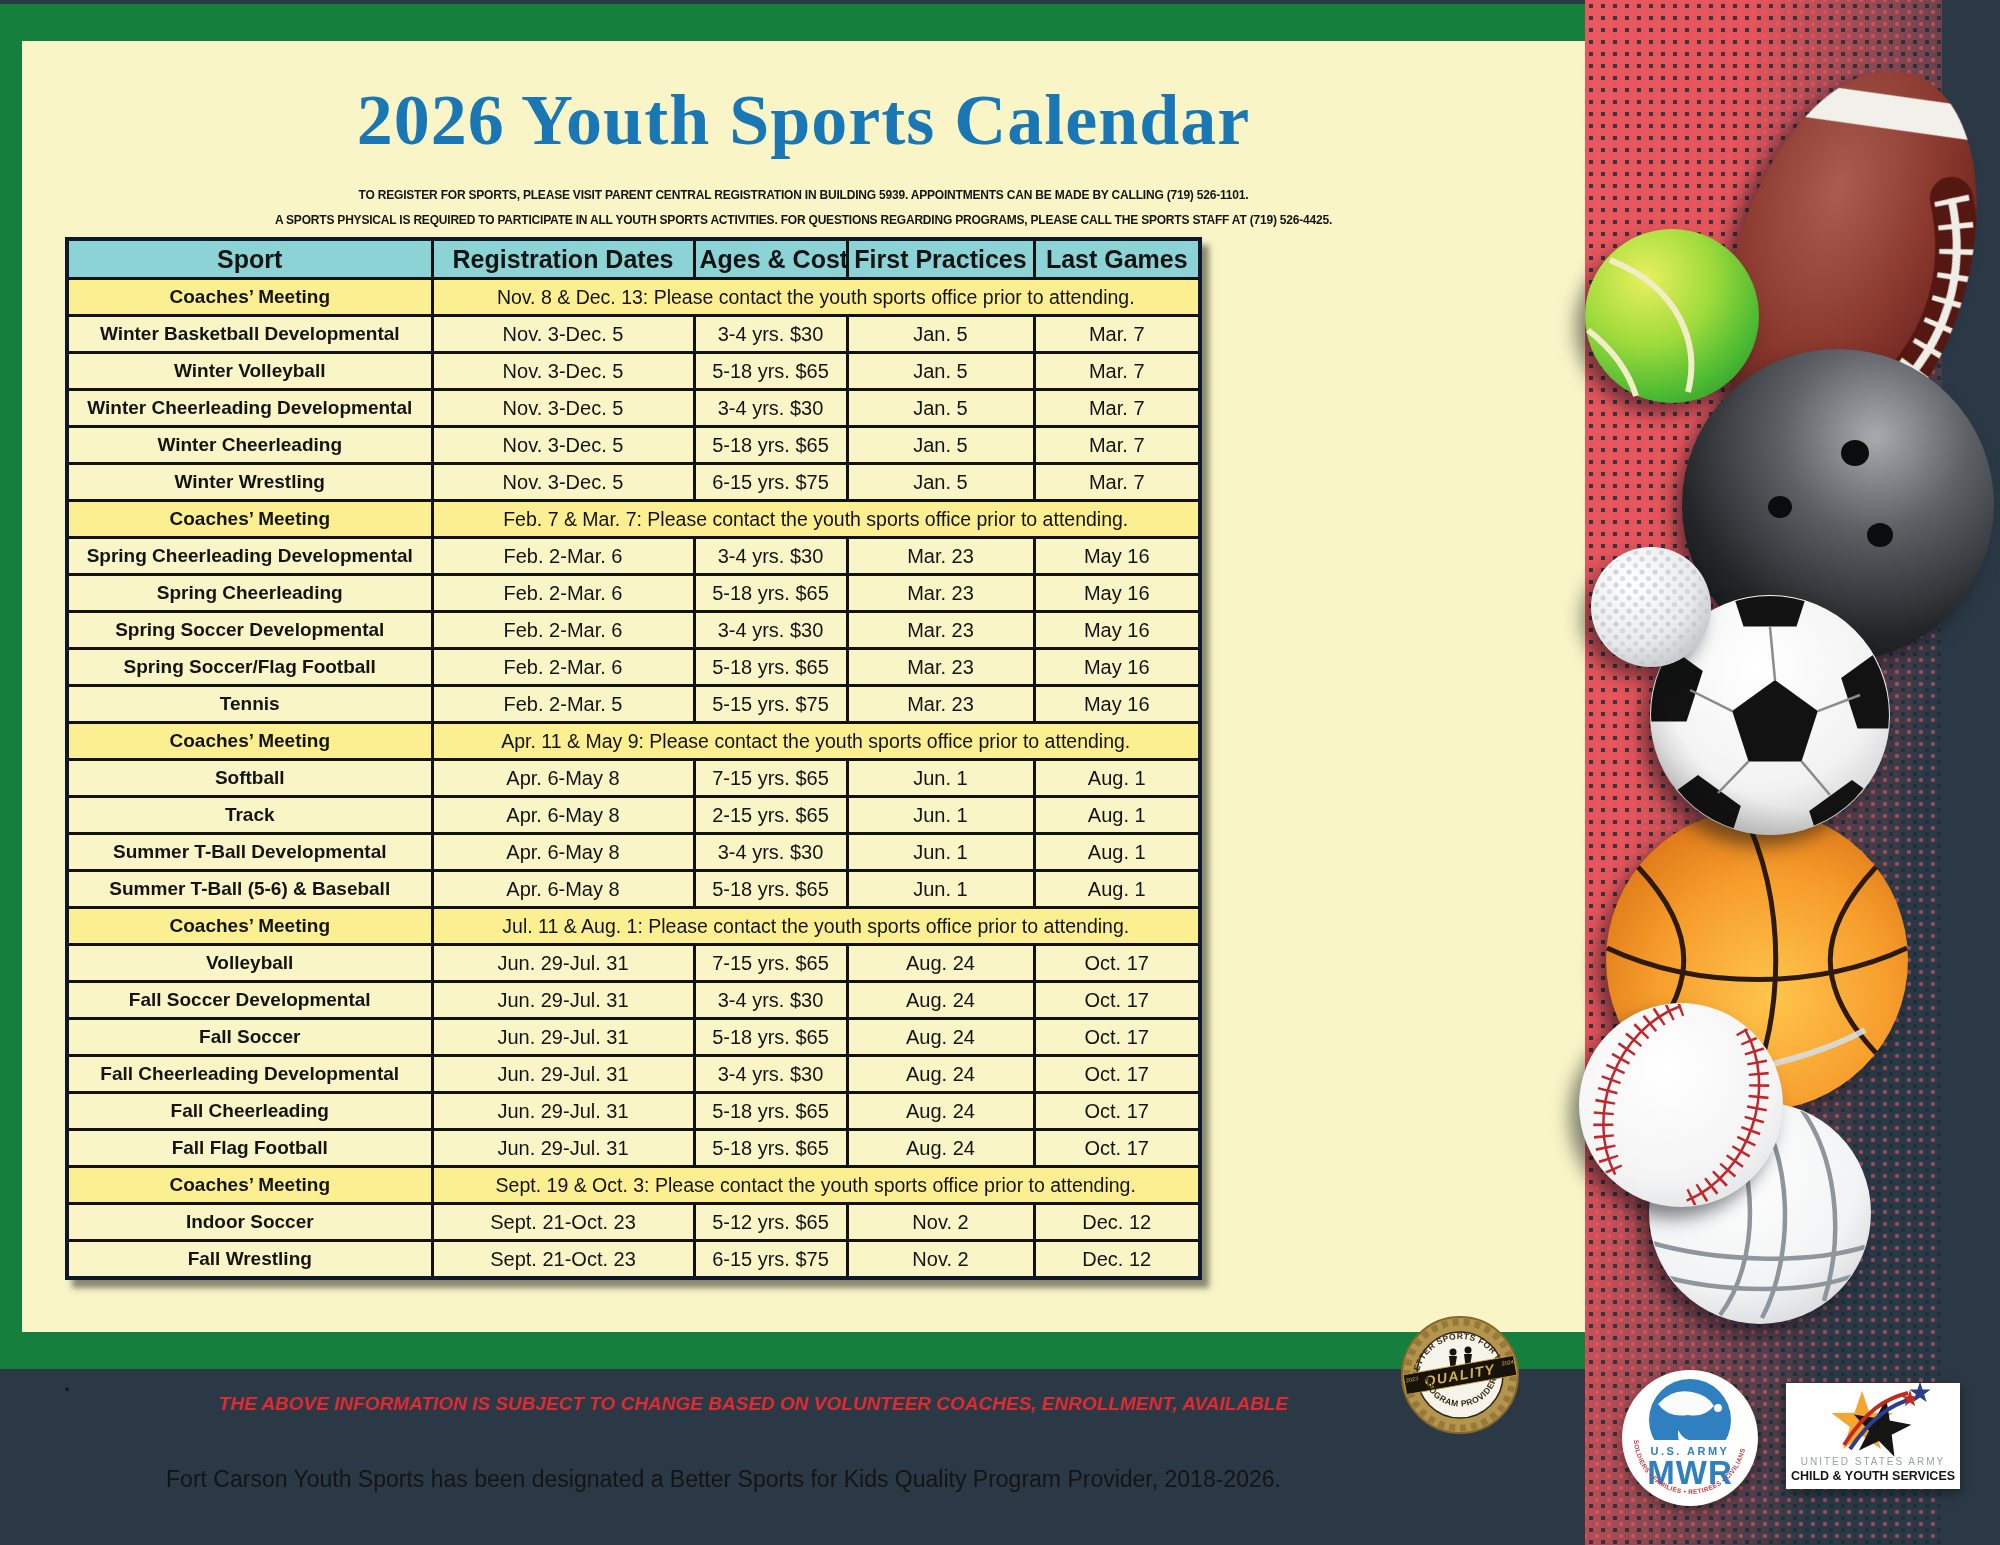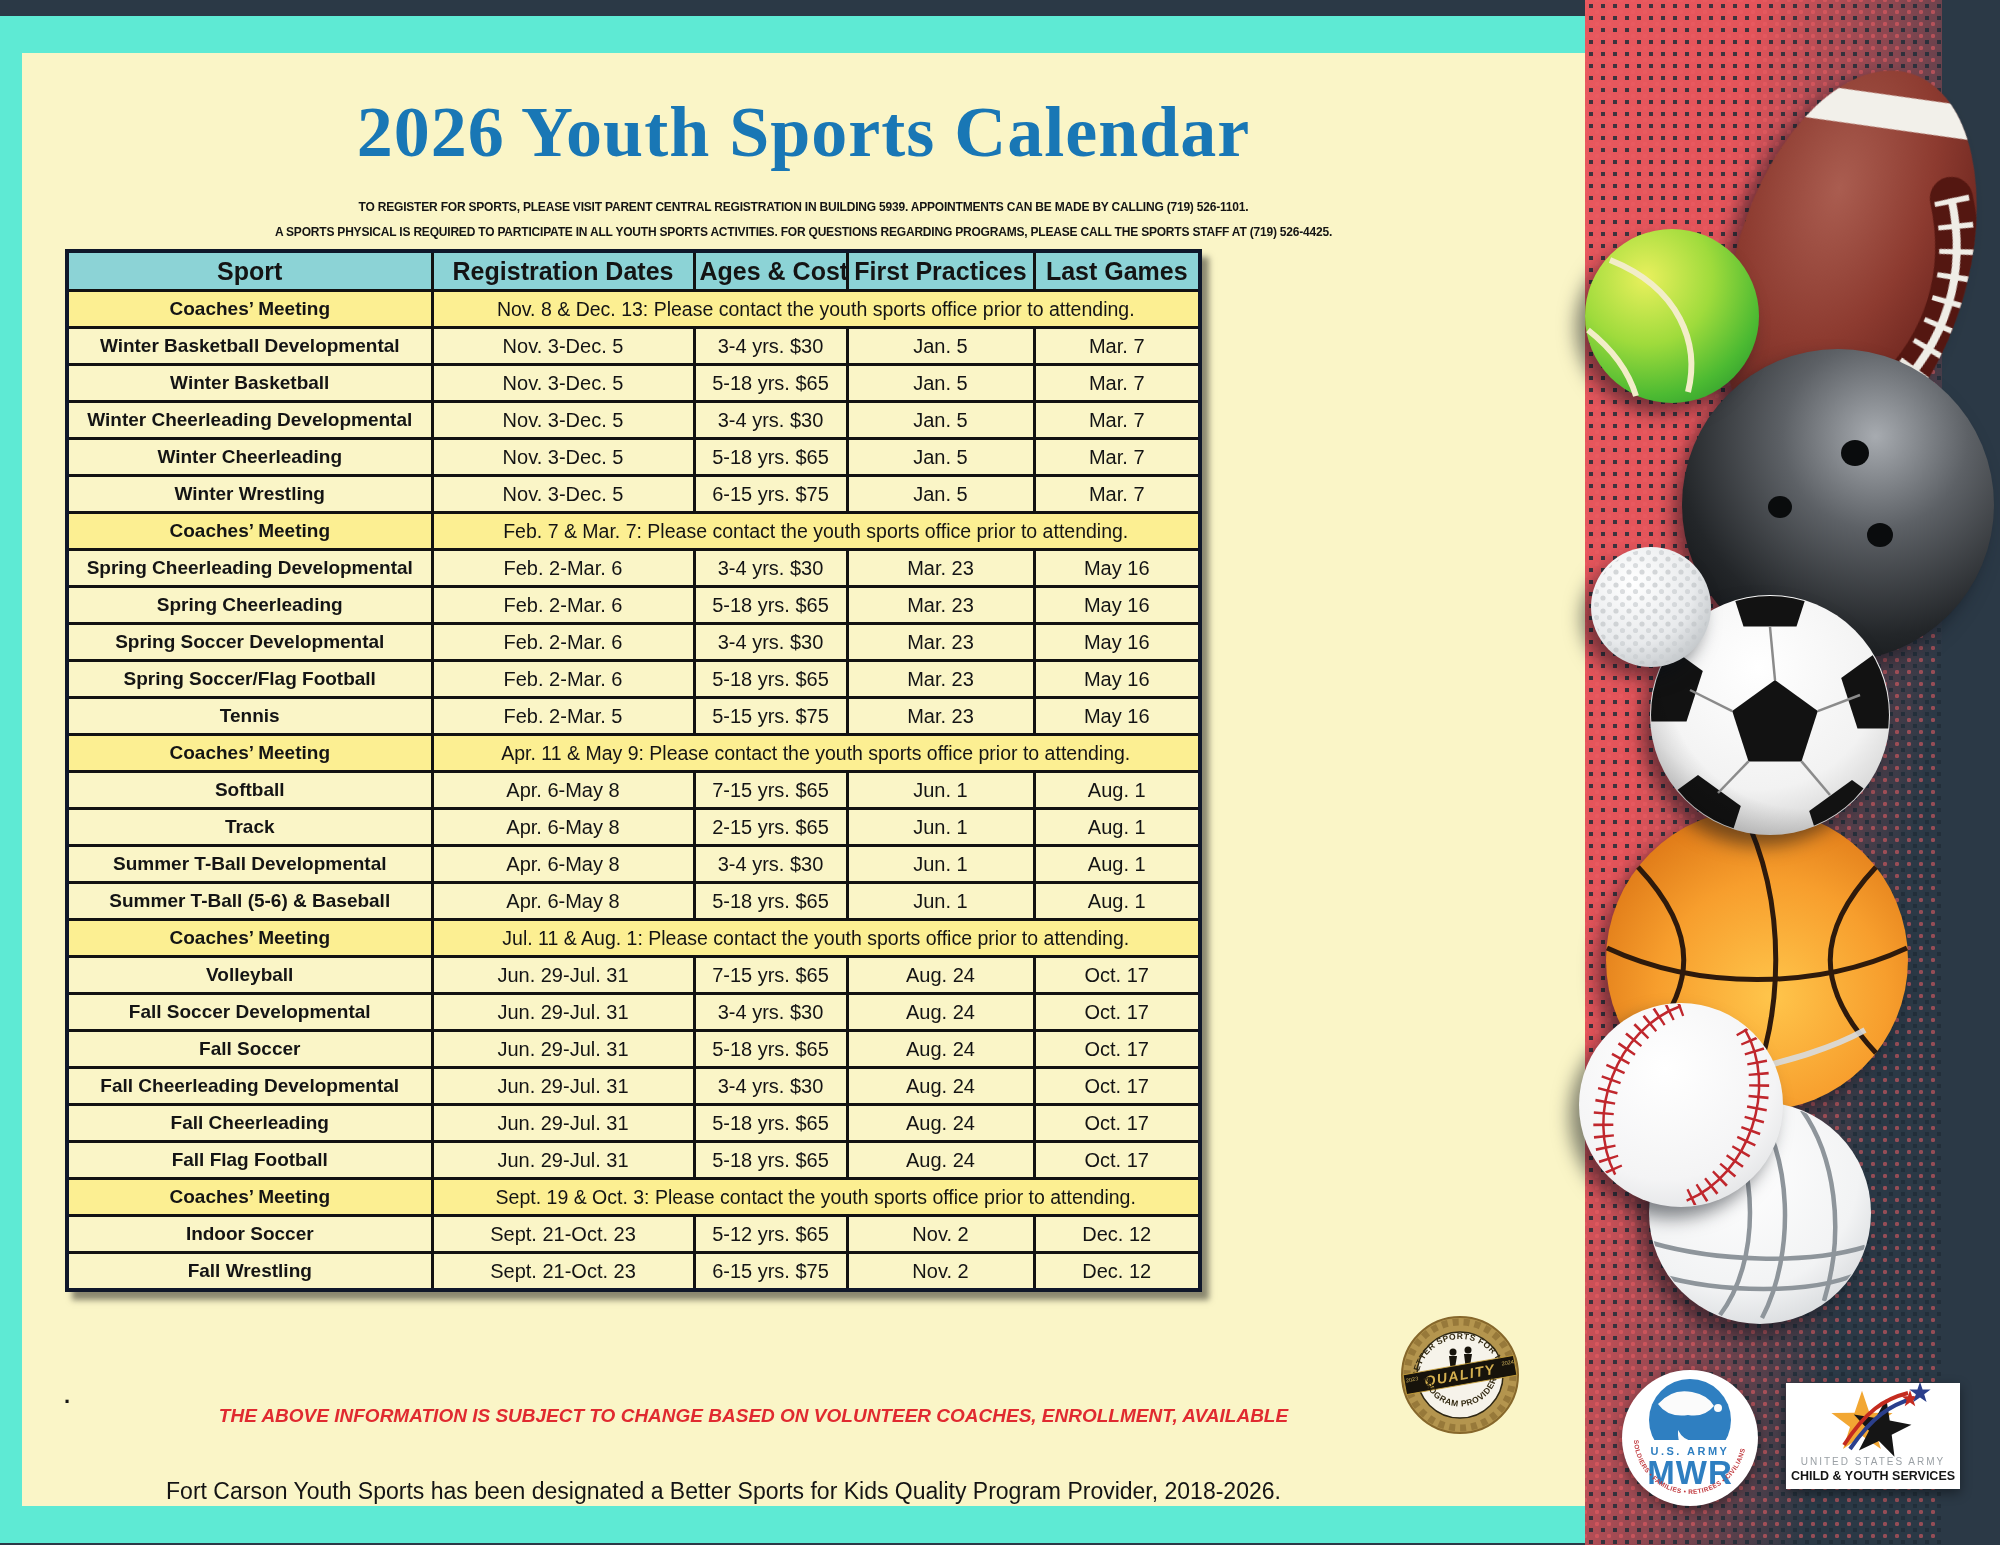--- a/index.html
+++ b/index.html
@@ -1,20 +1,20 @@
 <!DOCTYPE html>
 <html><head>
 <meta charset="utf-8">
 <style>
   html,body{margin:0;padding:0;background:#1d2730;}
   .canvas{position:relative;width:2000px;height:1545px;overflow:hidden;
           font-family:"Liberation Sans",sans-serif;background:#2B3946;}
 
   
-  .page{position:absolute;left:0;top:16px;width:1585px;height:1527px;background:#5eead4;z-index:1;}
+  .page{position:absolute;left:0;top:4px;width:1585px;height:1365px;background:#15803d;z-index:1;}
   .sheet{position:absolute;left:22px;top:37px;right:0;bottom:37px;background:#FAF5C7;}
 
   .page-title{position:absolute;top:38px;left:0;width:100%;text-align:center;
     font-family:"Liberation Serif",serif;font-weight:bold;font-size:72px;color:#1977B5;letter-spacing:1px;}
   .subtitles{position:absolute;top:142px;left:20px;right:20px;text-align:center;
     font-weight:bold;font-size:12px;color:#141414;line-height:25px;letter-spacing:-0.2px;}
 
   
   .table-wrap{position:absolute;left:43px;top:196px;}
   table.cal{border-collapse:collapse;table-layout:fixed;width:1133px;border:4px solid #0f172a;
@@ -291,21 +291,21 @@
                 <td class="m-note" colspan="4">Nov. 8 &amp; Dec. 13: Please contact the youth sports office prior to attending.</td>
               </tr>
               <tr>
                 <td class="c-sport">Winter Basketball Developmental</td>
                 <td class="c-plain">Nov. 3-Dec. 5</td>
                 <td class="c-plain">3-4 yrs. $30</td>
                 <td class="c-plain">Jan. 5</td>
                 <td class="c-plain">Mar. 7</td>
               </tr>
               <tr>
-                <td class="c-sport">Winter Basketball</td>
+                <td class="c-sport">Winter Volleyball</td>
                 <td class="c-plain">Nov. 3-Dec. 5</td>
                 <td class="c-plain">5-18 yrs. $65</td>
                 <td class="c-plain">Jan. 5</td>
                 <td class="c-plain">Mar. 7</td>
               </tr>
               <tr>
                 <td class="c-sport">Winter Cheerleading Developmental</td>
                 <td class="c-plain">Nov. 3-Dec. 5</td>
                 <td class="c-plain">3-4 yrs. $30</td>
                 <td class="c-plain">Jan. 5</td>

